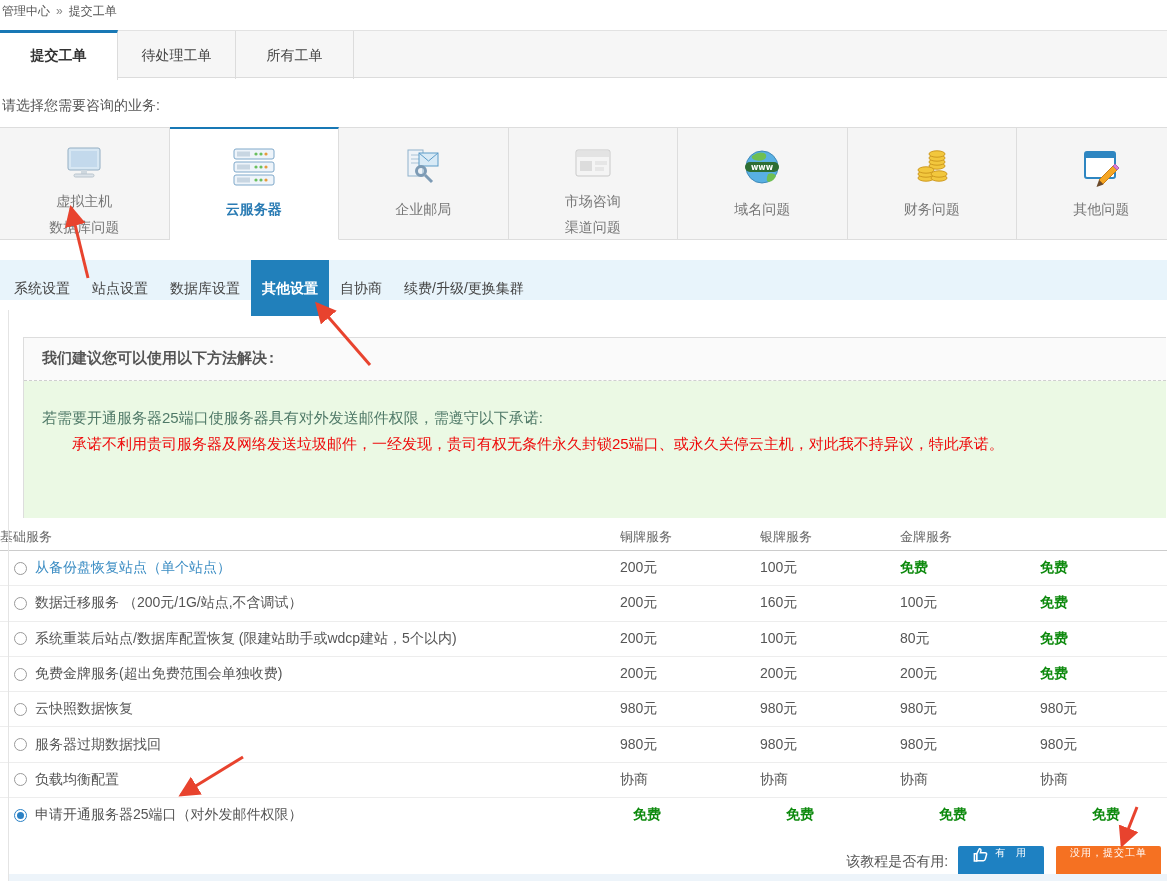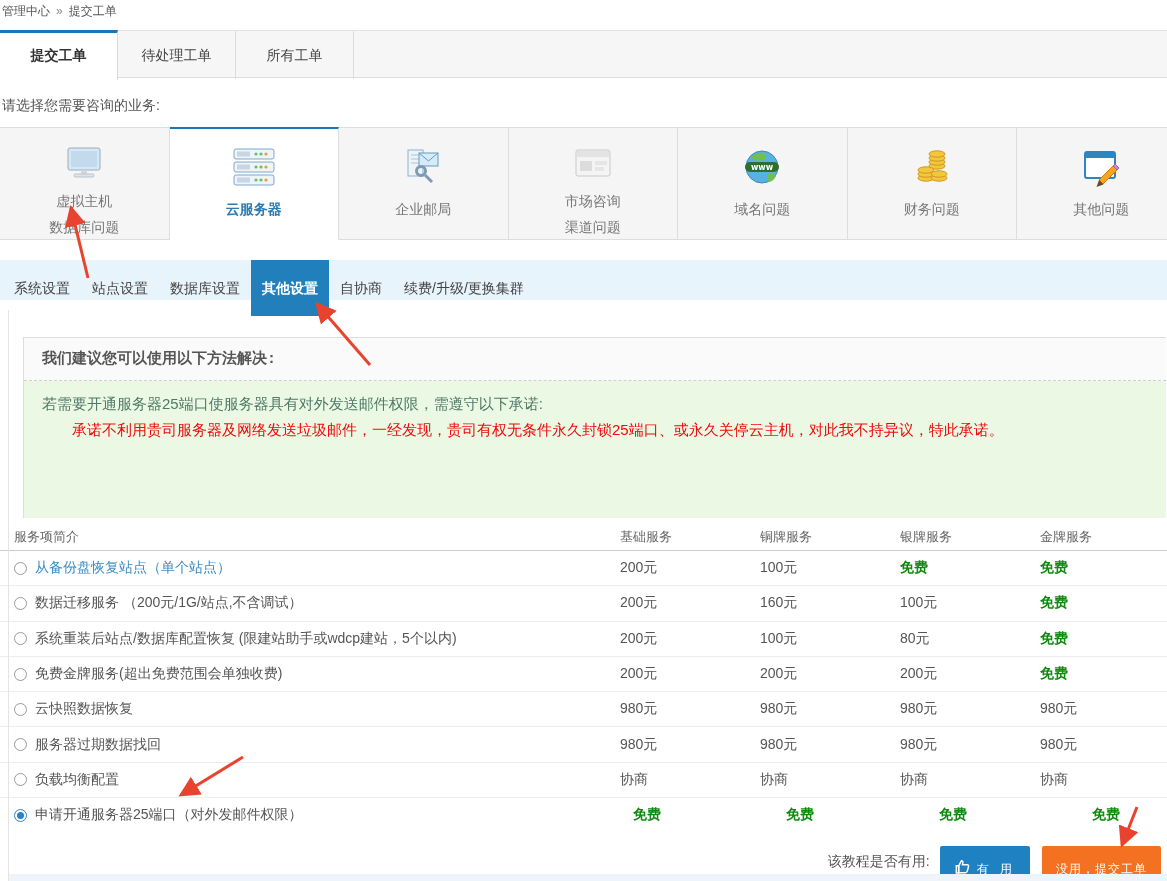--- a/index.html
+++ b/index.html
@@ -33,21 +33,21 @@
   
   .subtabs{position:absolute;top:260px;left:0;width:1167px;height:40px;background:#e8f4fb;
     display:flex;padding-left:3px;box-sizing:border-box;}
   .subtab{height:40px;line-height:40px;padding:8px 11px;font-size:14px;color:#444;cursor:pointer;white-space:nowrap;}
   .subtab.active{background:#2180bb;color:#fff;font-weight:bold;}
   
   .suggest{position:absolute;top:337px;left:23px;width:1143px;height:181px;
     border:1px solid #ddd;border-right:none;box-sizing:border-box;background:#fafafa;}
   .suggest .head{height:43px;line-height:43px;padding-left:18px;font-size:15px;font-weight:bold;color:#555;
     border-bottom:1px dashed #cfcfcf;box-sizing:border-box;font-family:Liberation Mono, monospace;}
-  .suggest .green{height:137px;background:#ebf9e4;padding:10px 0 0 18px;box-sizing:border-box;}
+  .suggest .green{height:137px;background:#ebf9e4;padding:24px 0 0 18px;box-sizing:border-box;}
   .notice1{font-size:15px;color:#507a68;line-height:26px;}
   .notice2{font-size:15px;color:#ee0a0a;line-height:26px;padding-left:30px;}
   
   .stable{position:absolute;top:523px;left:0;width:1167px;}
   .thead,.trow{display:grid;grid-template-columns:620px 140px 140px 140px 1fr;align-items:center;}
   .thead{height:27px;font-size:13px;color:#666;border-bottom:1px solid #ccc;}
   .thead .hname{padding-left:14px;}
   .trow{height:34.3px;font-size:14px;border-bottom:1px solid #ededed;}
   .trow:last-child{border-bottom:none;gap:13px;}
   .tname{padding-left:14px;display:flex;align-items:center;color:#555;}
@@ -55,22 +55,22 @@
   .val{color:#555;}
   .val.free{color:#0e8a0e;font-weight:bold;}
   .radio{width:13px;height:13px;border:1px solid #9a9a9a;border-radius:50%;background:#fff;
     display:inline-block;margin-right:8px;position:relative;flex:0 0 auto;cursor:pointer;box-sizing:border-box;}
   .radio.checked{border-color:#2b81c5;}
   .radio.checked::after{content:"";position:absolute;left:2px;top:2px;right:2px;bottom:2px;
     background:#2b81c5;border-radius:50%;}
   
   .footerrow{position:absolute;top:846px;right:6px;display:flex;align-items:center;}
   .footerrow .q{font-size:14px;color:#555;margin-right:10px;}
-  .btn{height:32px;border:none;border-radius:2px;color:#fff;font-size:12px;
-    font-family:inherit;display:flex;align-items:flex-end;padding:0 14px;cursor:pointer;}
+  .btn{height:32px;border:none;border-radius:2px;color:#fff;font-size:10px;
+    font-family:inherit;display:flex;align-items:flex-start;padding:0 14px;cursor:pointer;}
   .btn.useful{background:#1e81c2;margin-right:12px;letter-spacing:4px;}
   .btn.useful svg{margin-right:6px;}
   .btn.submit{background:#f57122;letter-spacing:1px;}
   .vline{position:absolute;left:8px;top:310px;bottom:0;width:1px;background:#e4e4e4;}
   .bottomstrip{position:absolute;left:9px;top:874px;width:1158px;height:7px;background:#edf4fa;}
   
   .arrows{position:absolute;left:0;top:0;width:1167px;height:881px;pointer-events:none;z-index:10;}
 </style>
 </head>
 <body>
@@ -223,21 +223,20 @@
 <div class="suggest">
   <div class="head">我们建议您可以使用以下方法解决:</div>
   <div class="green">
     <div class="notice1">若需要开通服务器25端口使服务器具有对外发送邮件权限，需遵守以下承诺:</div>
     <div class="notice2">承诺不利用贵司服务器及网络发送垃圾邮件，一经发现，贵司有权无条件永久封锁25端口、或永久关停云主机，对此我不持异议，特此承诺。</div>
   </div>
 </div>
 
 <div class="stable">
   <div class="thead">
-    <div class="hname">服务项简介</div>
     <div>基础服务</div>
     <div>铜牌服务</div>
     <div>银牌服务</div>
     <div>金牌服务</div>
   </div>
 
   <div class="trow">
     <div class="tname">
         <span class="radio"></span>
         <span class="rowlabel link">从备份盘恢复站点（单个站点）</span>

